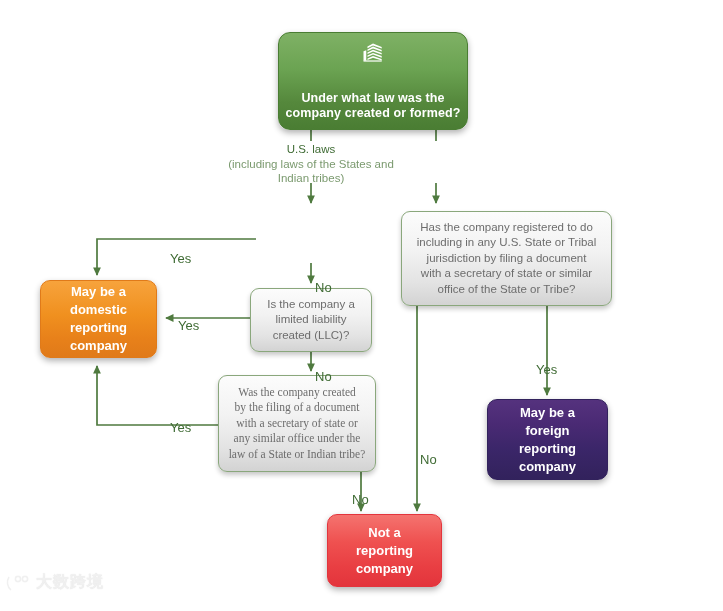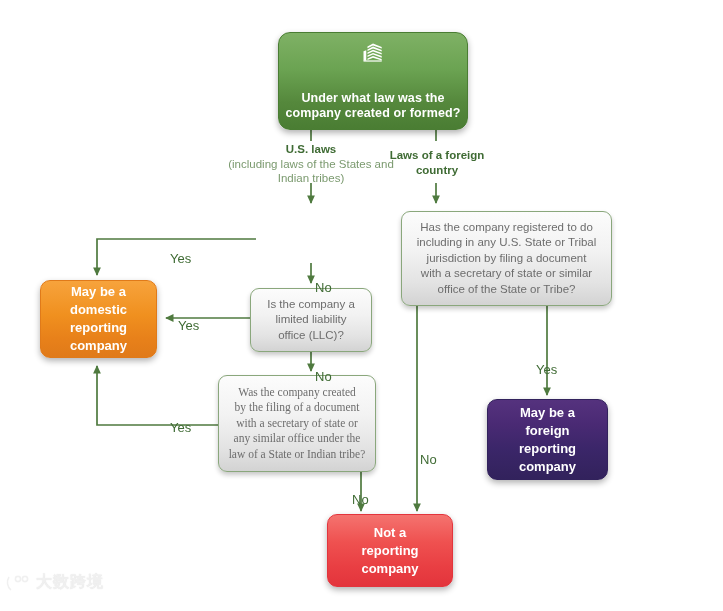--- a/index.html
+++ b/index.html
@@ -114,21 +114,21 @@
     margin-top: 16px;
   }
   .branch-label {
     position: absolute;
     text-align: center;
     color: #3f6b34;
     font-size: 11.5px;
     line-height: 14.5px;
   }
   .branch-label b {
-    font-weight: bold;
+    font-weight: normal;
     margin-top: 8px;
   }
   .branch-label .sub {
     color: #7b9a6f;
   }
 
   
   #watermark {
     position: absolute;
     left: 6px;
@@ -203,30 +203,26 @@
     </svg>
     <span class="txt">Under what law was the
 company created or formed?</span>
   </div>
 
   <div class="branch-label" style="left:228px; top:142px; width:166px;">
     <b>U.S. laws</b>
     <div class="sub">(including laws of the
 States and Indian tribes)</div>
   </div>
-  <div class="branch-label" style="left:381px; top:148px; width:112px;">
-    <b>Laws of a
-foreign country</b>
-  </div>
 
 
   <div class="node node-decision" style="left:250px; top:288px; width:122px; height:64px;">
     <span class="txt">Is the company a
 limited liability
-office (LLC)?</span>
+created (LLC)?</span>
   </div>
 
   <div class="node node-decision" style="left:218px; top:375px; width:158px; height:97px;font-family:Liberation Serif, serif;">
     <span class="txt">Was the company created
 by the filing of a document
 with a secretary of state or
 any similar office under the
 law of a State or Indian tribe?</span>
   </div>
 
@@ -245,21 +241,21 @@
 company</span>
   </div>
 
   <div class="node node-outcome node-purple" style="left:487px; top:399px; width:121px; height:81px;">
     <span class="txt">May be a
 foreign
 reporting
 company</span>
   </div>
 
-  <div class="node node-outcome node-red" style="left:327px; top:514px; width:126px; height:73px;">
+  <div class="node node-outcome node-red" style="left:327px; top:514px; width:115px; height:73px;">
     <span class="txt">Not a
 reporting
 company</span>
   </div>
 
   <div class="edge-label" style="left:170px; top:236px;">Yes</div>
   <div class="edge-label" style="left:315px; top:265px;">No</div>
 
   <div class="edge-label" style="left:178px; top:303px;">Yes</div>
   <div class="edge-label" style="left:315px; top:354px;">No</div>

